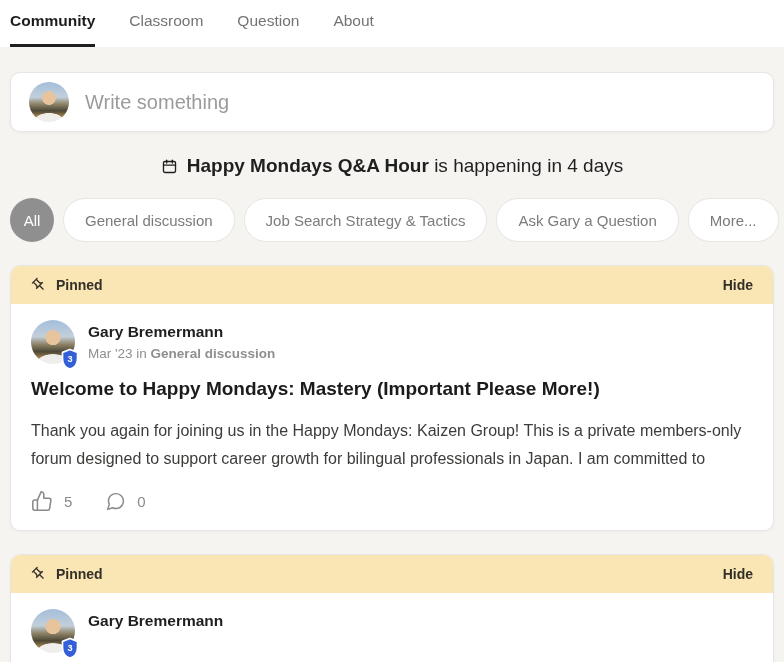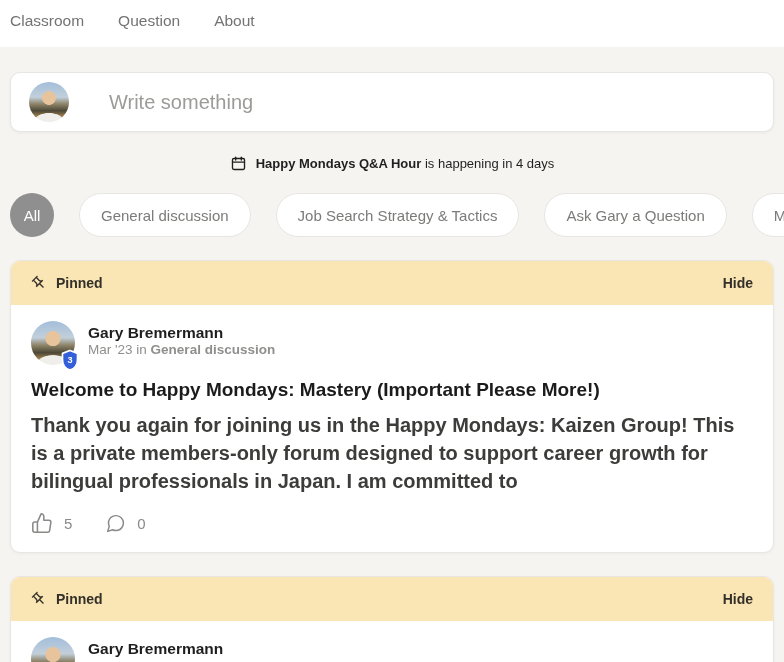--- a/index.html
+++ b/index.html
@@ -33,72 +33,73 @@
   }
   .avatar {
     border-radius:50%; flex:none; overflow:hidden;
     background:
       radial-gradient(circle at 50% 40%, #e7c49c 0 21%, rgba(231,196,156,0) 23%),
       radial-gradient(ellipse 60% 30% at 50% 95%, #efeeea 0 55%, rgba(239,238,234,0) 60%),
       linear-gradient(180deg, #a3bedb 0%, #c2cfda 38%, #8e8468 55%, #4c4736 72%, #ab8a52 88%, #8d6c3e 100%);
   }
   .avatar-40 { width:40px; height:40px; }
   .avatar-44 { width:44px; height:44px; }
-  .composer-placeholder { font-size:20px; color:#9b9b99;margin-left:24px; }
+  .composer-placeholder { font-size:20px; color:#9b9b99; }
   
   .event-banner {
     margin-top:23px; display:flex; justify-content:center; align-items:center;
-    gap:9px; font-size:13px; color:#1f1f1f; cursor:pointer;
+    gap:9px; font-size:19px; color:#1f1f1f; cursor:pointer;
   }
   .event-banner b { font-weight:700; }
   .event-banner .icon { display:flex; align-items:center; }
   
-  .pills-row { margin-top:21px; display:flex; align-items:center; gap:25px; }
+  .pills-row { margin-top:21px; display:flex; align-items:center; gap:9px; }
   .pill-all {
     width:44px; height:44px; border-radius:50%; background:#8f8f8f;
     color:#fff; font-size:15px; display:flex; align-items:center;
     justify-content:center; flex:none; cursor:pointer;
   }
   .pill {
     height:44px; padding:0 21px; border-radius:22px; background:#fff;
     border:1px solid #e7e6e2; color:#7b7b79; font-size:15px;
     display:flex; align-items:center; white-space:nowrap; cursor:pointer;
   }
   .pill-more { margin-left:auto; }
   
   .card {
     margin-top:23px; background:#fff; border:1px solid #e7e6e2;
     border-radius:10px; overflow:hidden; box-shadow:0 1px 3px rgba(0,0,0,.04);
   }
   .card-header {
-    background:#fae5b4; height:44px; display:flex; align-items:center;
+    background:#fae5b4; height:38px; display:flex; align-items:center;
     gap:9px; padding:0 20px; font-size:14px; font-weight:700; color:#33302a;
   }
   .hide-btn { margin-left:auto; cursor:pointer; }
   .card-body { padding:16px 20px 18px; }
   .author-row { display:flex; gap:13px; cursor:pointer; }
   .avatar-wrap { position:relative; flex:none; width:44px; height:44px; }
   .badge { position:absolute; right:-5px; bottom:-7px; }
   .author-name { font-size:15.5px; font-weight:700; color:#1e1e1e; padding-top:3px; }
-  .author-meta { font-size:13.5px; color:#8f8f8d; }
+  .author-meta { font-size:13.5px; color:#8f8f8d; margin-top:5px; }
   .author-meta b { font-weight:700; }
   .post-title { margin-top:14px; font-size:19px; font-weight:700; color:#1b1b1b; }
-  .post-body { margin-top:10px; font-size:20px; line-height:28px; color:#3c3c3a;font-weight:bold; }
+  .post-body { margin-top:17px; font-size:16px; line-height:28px; color:#3c3c3a; }
   .actions { margin-top:17px; display:flex; align-items:center; }
   .action { display:flex; align-items:center; gap:11px; cursor:pointer; }
   .action + .action { margin-left:33px; }
   .count { font-size:15px; color:#8a8a88; }
   svg { display:block; }
 </style>
 </head>
 <body>
 
 <div class="page">
 
   <div class="topnav">
+    <div class="nav-item active">Community</div>
     <div class="nav-item">Classroom</div>
     <div class="nav-item">Question</div>
     <div class="nav-item">About</div>
   </div>
 
   <div class="main">
 
     <div class="composer">
       <div class="avatar avatar-40"></div>
       <div class="composer-placeholder">Write something</div>

